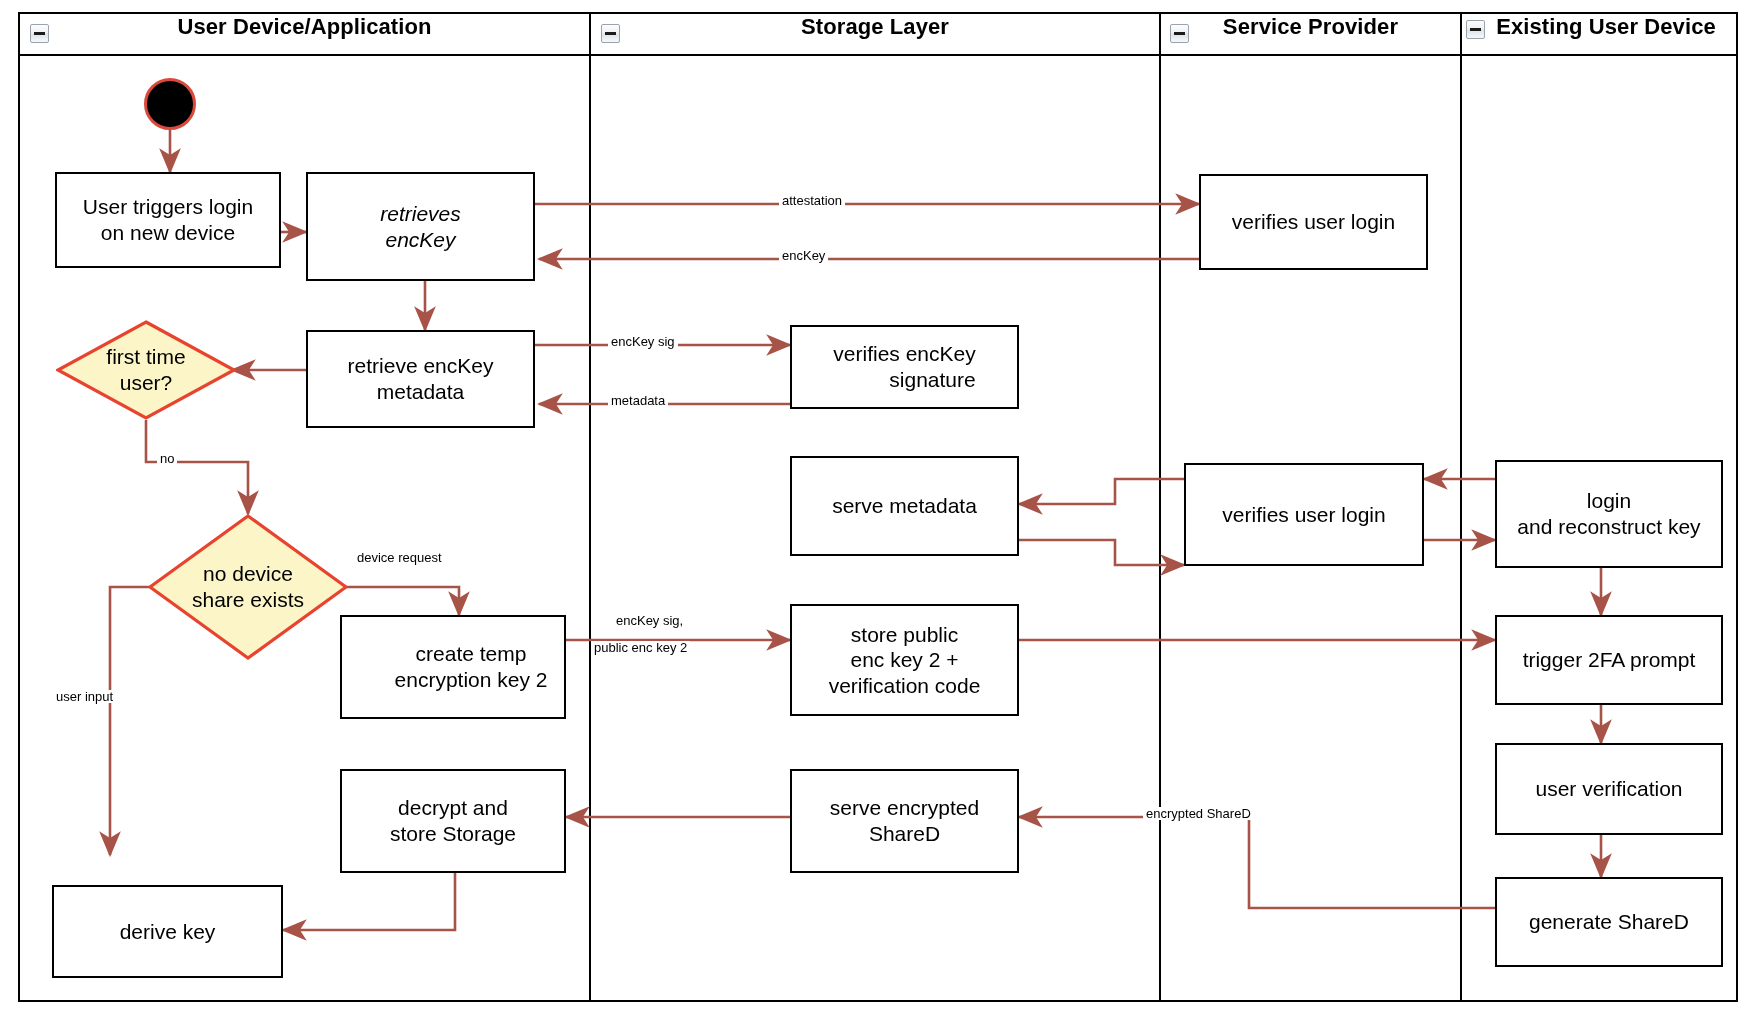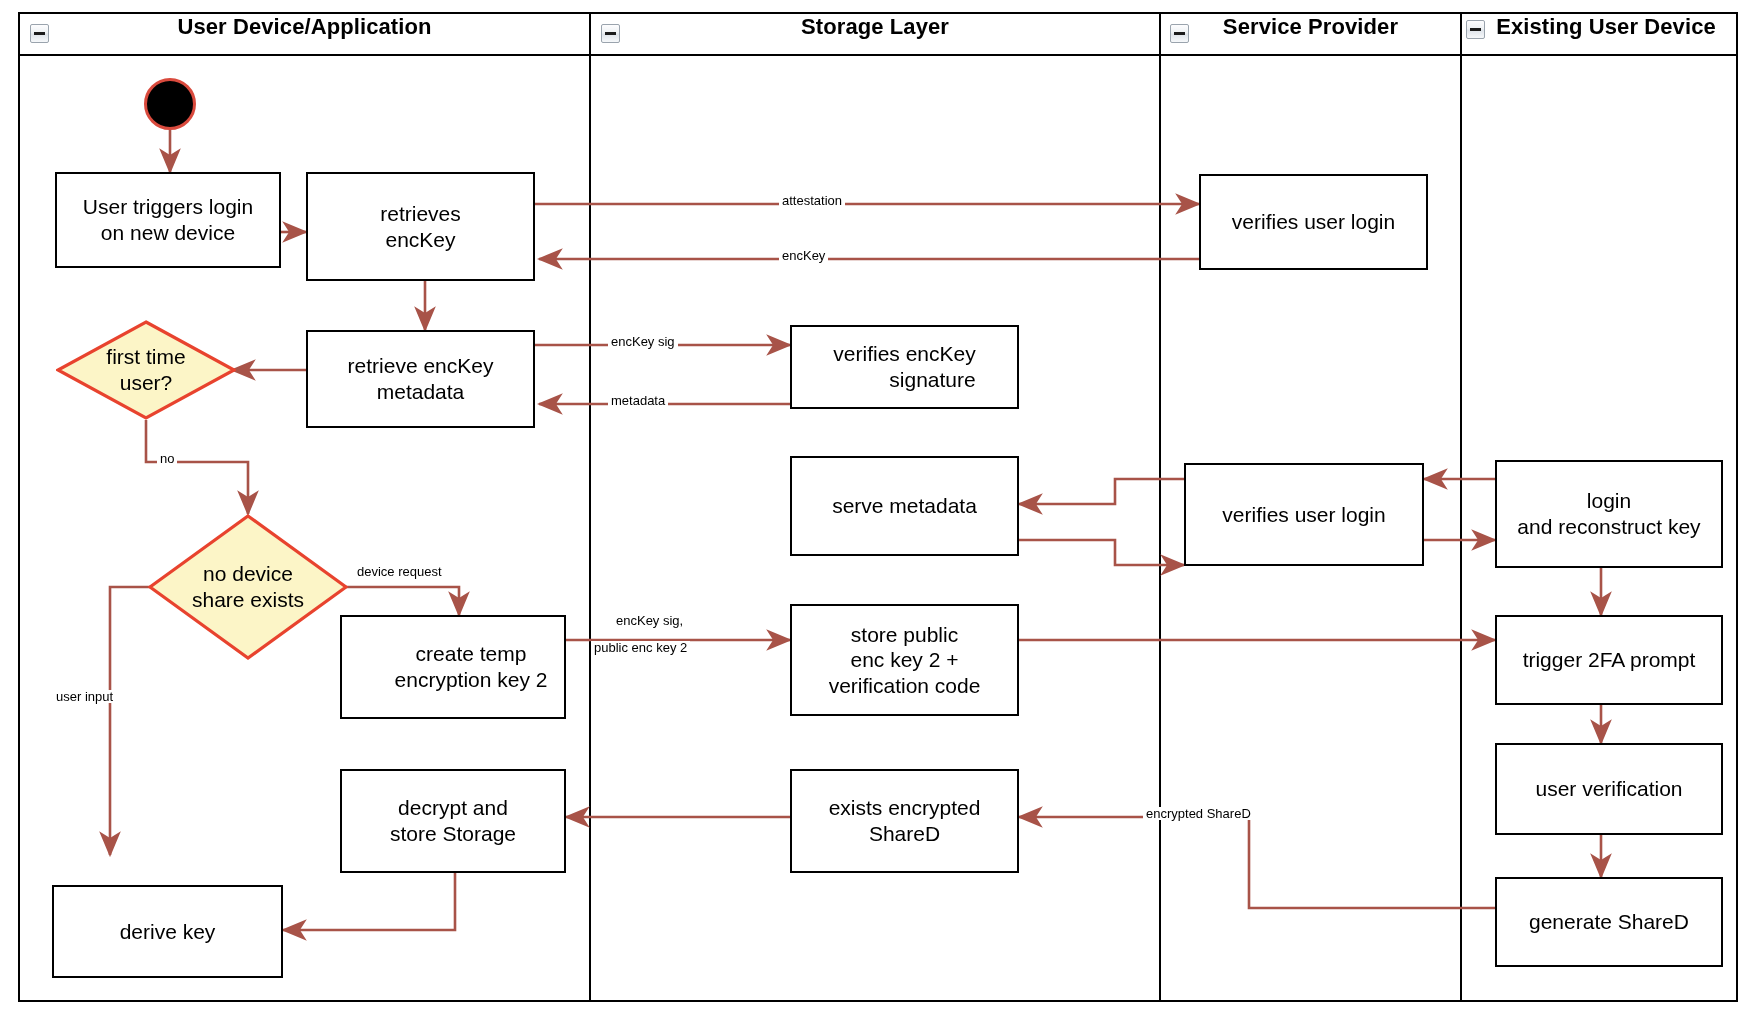--- a/index.html
+++ b/index.html
@@ -131,32 +131,32 @@
 
       <path d="M455,873 L455,930 L283,930"></path>
     </g>
   </svg>
 
   <div class="elabel" style="left:779px;top:194px;">attestation</div>
   <div class="elabel" style="left:779px;top:249px;">encKey</div>
   <div class="elabel" style="left:608px;top:335px;">encKey sig</div>
   <div class="elabel" style="left:608px;top:394px;">metadata</div>
   <div class="elabel" style="left:157px;top:452px;">no</div>
-  <div class="elabel" style="left:354px;top:565px;">device request</div>
+  <div class="elabel" style="left:354px;top:551px;">device request</div>
   <div class="elabel" style="left:613px;top:614px;">encKey sig,</div>
   <div class="elabel" style="left:591px;top:641px;">public enc key 2</div>
   <div class="elabel" style="left:53px;top:690px;">user input</div>
   <div class="elabel" style="left:1143px;top:807px;">encrypted ShareD</div>
 
   <div class="start-node" style="left:144px;top:78px;width:52px;height:52px;"></div>
 
   <div class="node" style="left:55px;top:172px;width:226px;height:96px;white-space:pre-line;">User triggers login
 on new device</div>
 
-  <div class="node" style="left:306px;top:172px;width:229px;height:109px;white-space:pre-line;">retrieves
+  <div class="node" style="left:306px;top:172px;width:229px;height:109px;white-space:pre-line;font-style:italic;">retrieves
 encKey</div>
 
   <div class="node" style="left:306px;top:330px;width:229px;height:98px;white-space:pre-line;">retrieve encKey
 metadata</div>
 
   <div class="diamond" style="left:148px;top:514px;width:200px;height:146px;">
     <svg width="200" height="146" viewBox="0 0 200 146">
       <polygon points="100,2 198,73 100,144 2,73" fill="#fcf5c7" stroke="#e8432e" stroke-width="3.2"></polygon>
     </svg>
     <div class="dlabel" style="white-space:pre-line;">no device
@@ -181,21 +181,21 @@
 
   <div class="node" style="left:790px;top:325px;width:229px;height:84px;white-space:pre-line;text-align:right;">verifies encKey
 signature</div>
 
   <div class="node" style="left:790px;top:456px;width:229px;height:100px;white-space:pre-line;">serve metadata</div>
 
   <div class="node" style="left:790px;top:604px;width:229px;height:112px;white-space:pre-line;">store public
 enc key 2 +
 verification code</div>
 
-  <div class="node" style="left:790px;top:769px;width:229px;height:104px;white-space:pre-line;">exists encrypted
+  <div class="node" style="left:790px;top:769px;width:229px;height:104px;white-space:pre-line;">serve encrypted
 ShareD</div>
 
   <div class="node" style="left:1199px;top:174px;width:229px;height:96px;white-space:pre-line;">verifies user login</div>
 
   <div class="node" style="left:1184px;top:463px;width:240px;height:103px;white-space:pre-line;">verifies user login</div>
 
   <div class="node" style="left:1495px;top:460px;width:228px;height:108px;white-space:pre-line;">login
 and reconstruct key</div>
 
   <div class="node" style="left:1495px;top:615px;width:228px;height:90px;white-space:pre-line;">trigger 2FA prompt</div>

